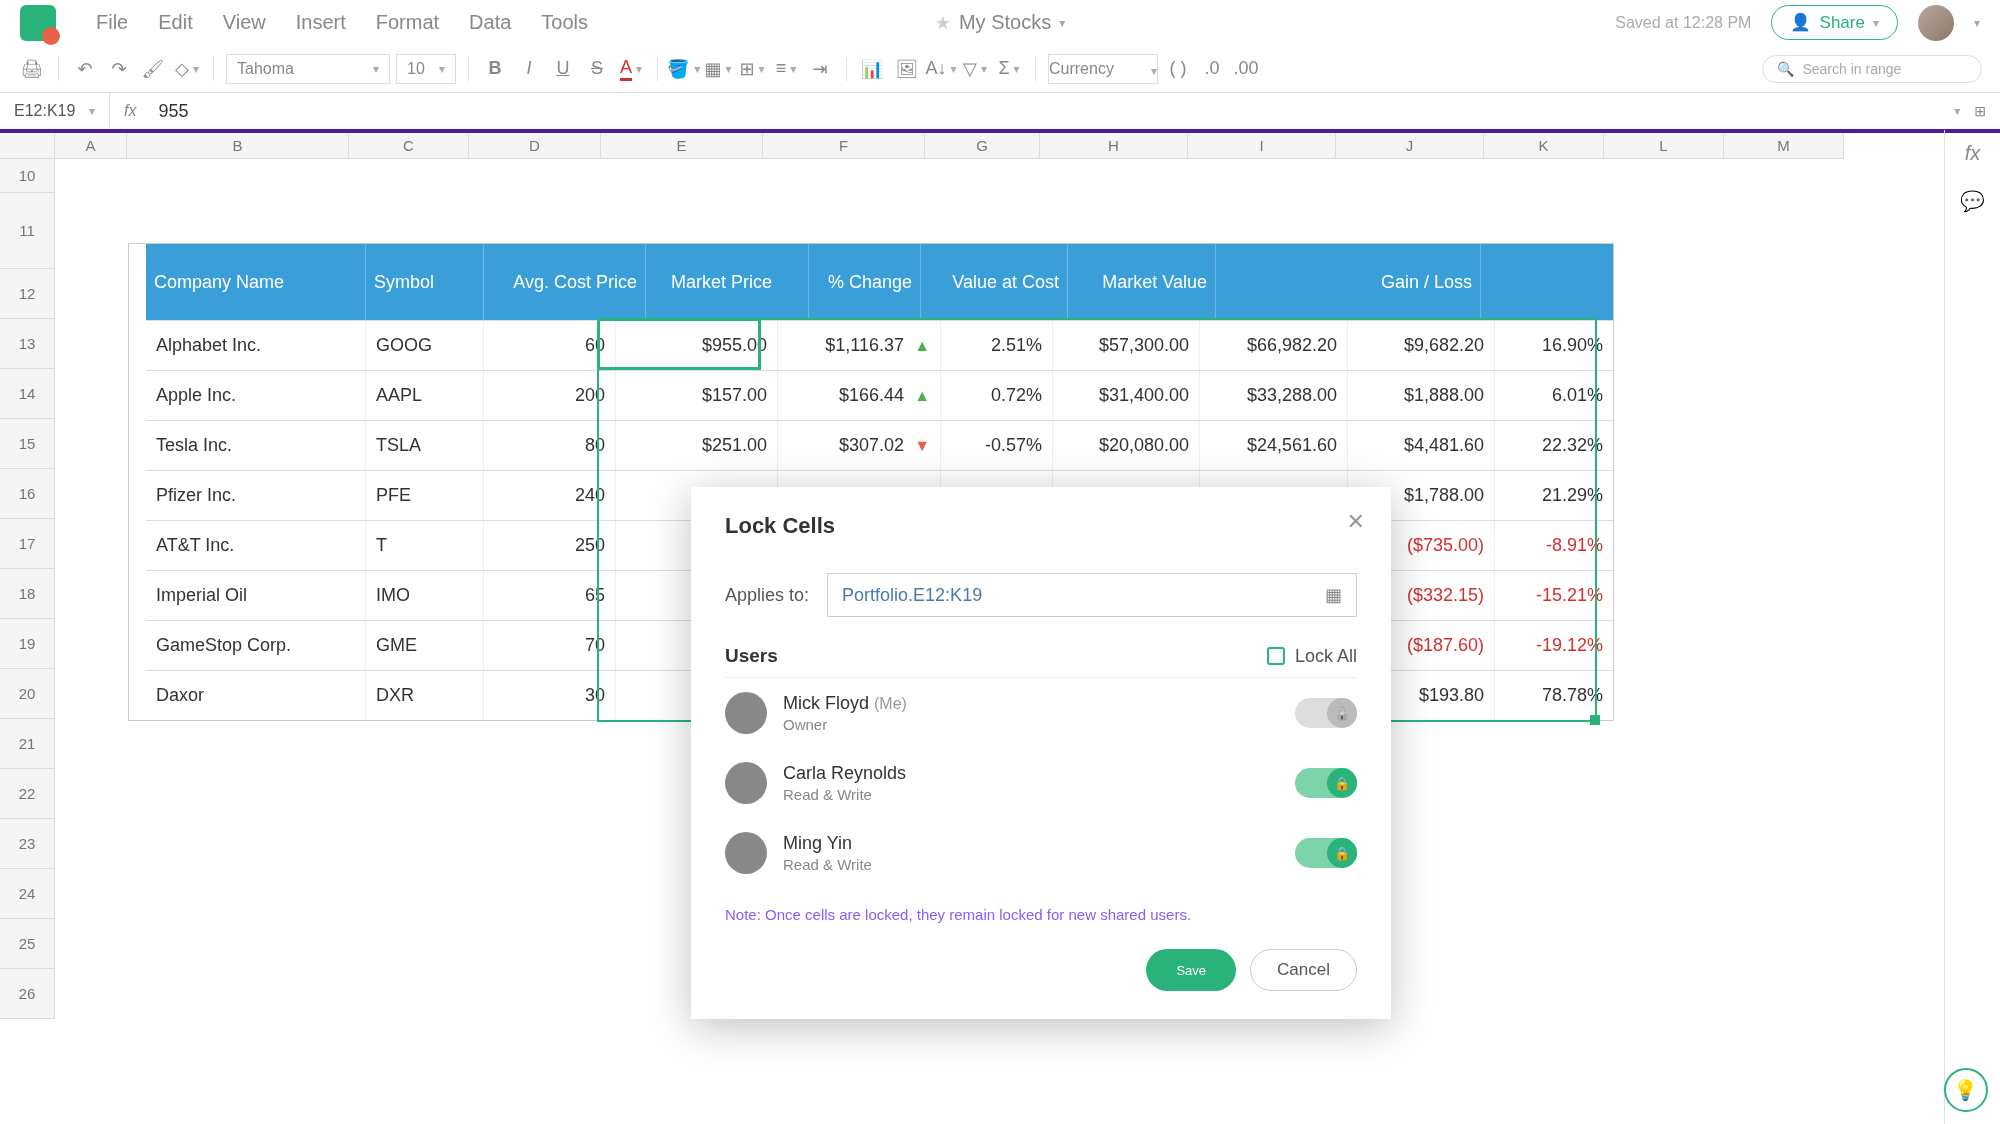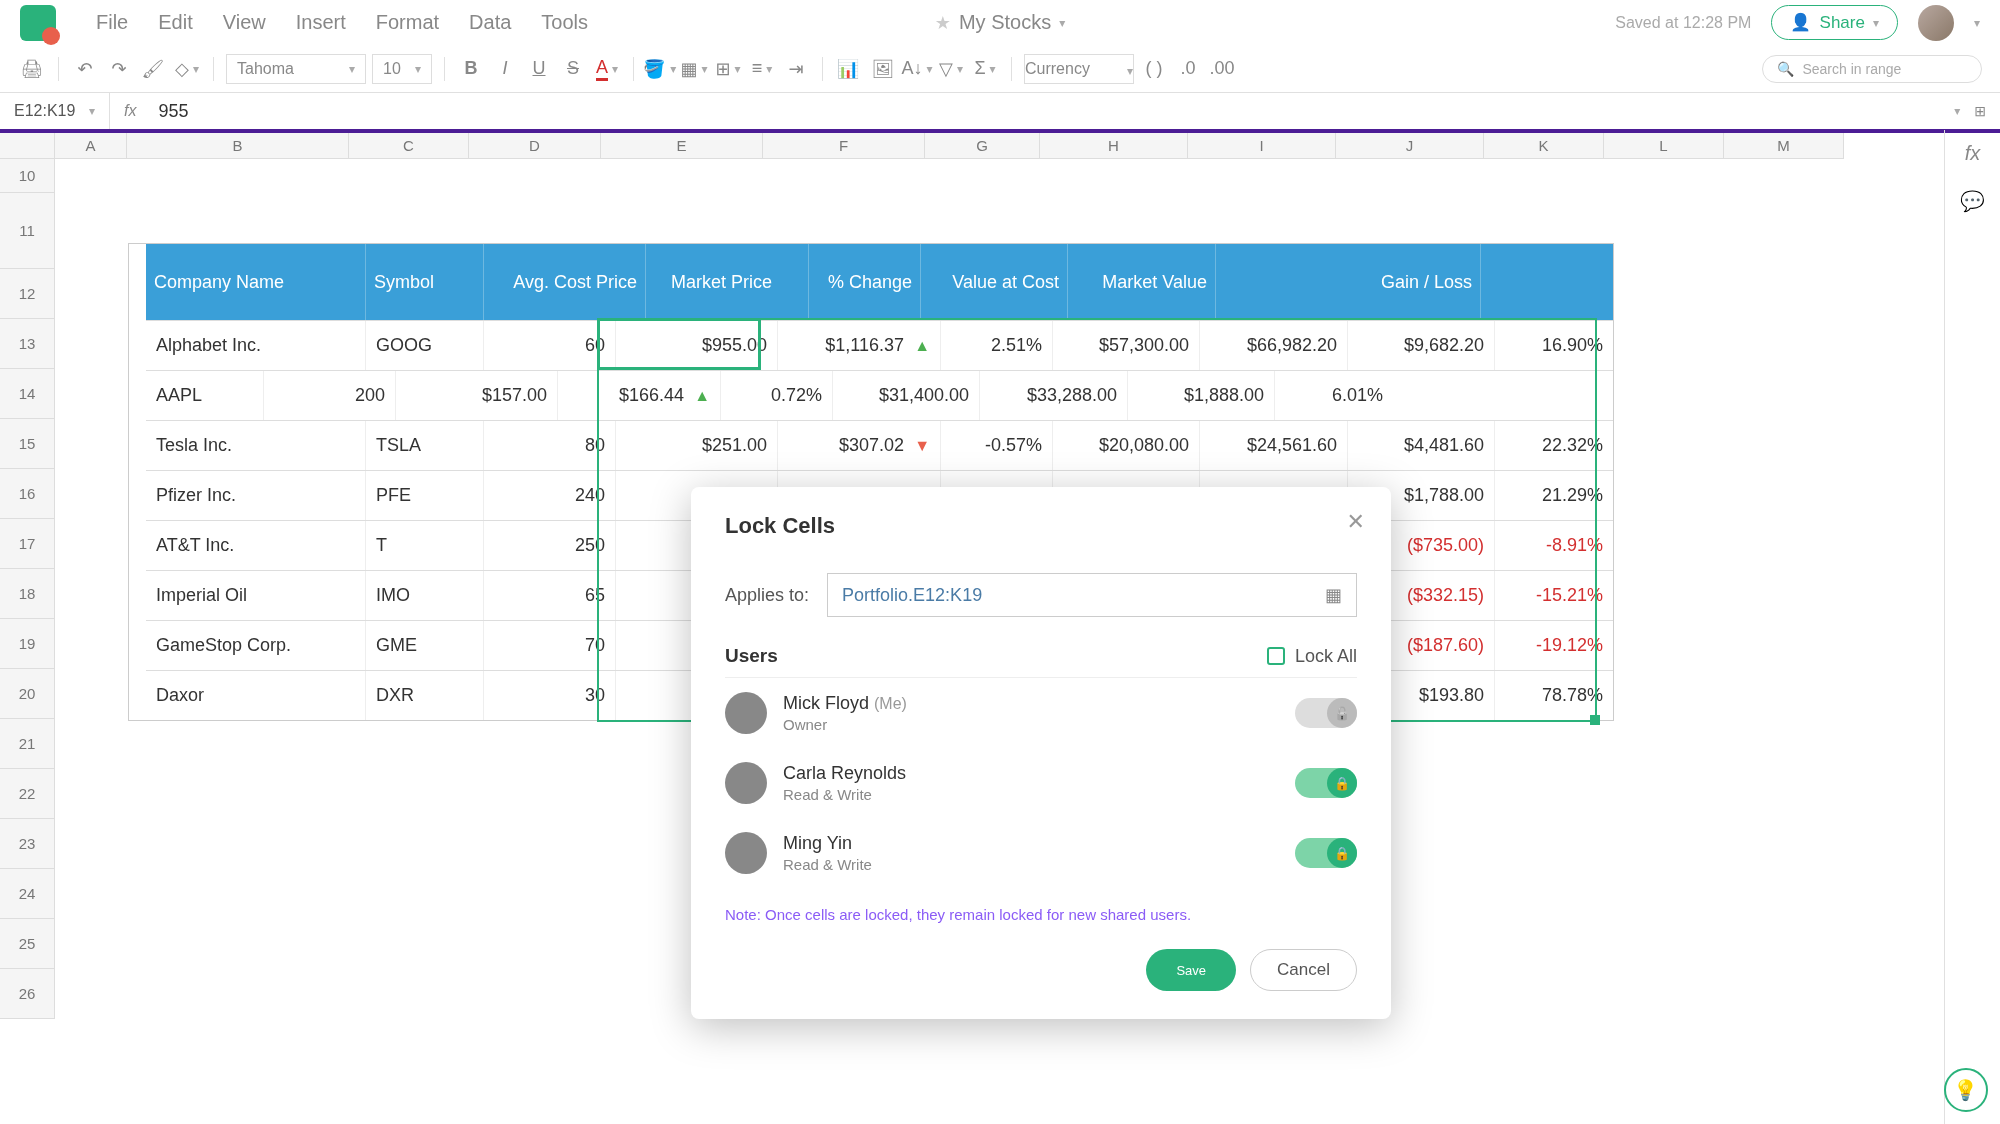--- a/index.html
+++ b/index.html
@@ -17,21 +17,21 @@
 .titlebar-right { margin-left: auto; display: flex; align-items: center; gap: 20px; }
 .saved-text { color: #aaa; font-size: 16px; }
 .share-btn { border: 1.5px solid #2ab27b; color: #2ab27b; padding: 6px 18px; border-radius: 20px; display: flex; align-items: center; gap: 8px; font-size: 17px; }
 .avatar-img { width: 36px; height: 36px; border-radius: 50%; background: linear-gradient(135deg, #b8a8a0, #8a7868); }
 
 
 .toolbar { height: 48px; border-bottom: 1px solid #e0e0e0; display: flex; align-items: center; padding: 0 18px; gap: 6px; }
 .tool-icon { width: 28px; height: 28px; display: flex; align-items: center; justify-content: center; color: #888; cursor: pointer; font-size: 18px; }
 .tool-sep { width: 1px; height: 24px; background: #e0e0e0; margin: 0 6px; }
 .tool-dropdown { display: flex; align-items: center; gap: 4px; }
-.font-select { border: 1px solid #ddd; padding: 5px 10px; width: 140px; color: #888; font-size: 16px; display: flex; justify-content: space-between; align-items: center; }
+.font-select { border: 1px solid #ddd; padding: 5px 10px; width: 164px; color: #888; font-size: 16px; display: flex; justify-content: space-between; align-items: center; }
 .size-select { border: 1px solid #ddd; padding: 5px 10px; width: 60px; color: #888; font-size: 16px; display: flex; justify-content: space-between; align-items: center; }
 .format-select { border: 1px solid #ddd; padding: 5px 0; width: 110px; color: #888; font-size: 16px; display: flex; justify-content: space-between; align-items: flex-end; }
 .search-range { margin-left: auto; border: 1px solid #ddd; border-radius: 20px; padding: 5px 14px; width: 220px; color: #aaa; display: flex; align-items: center; gap: 8px; }
 
 
 .formula-bar { height: 40px; border-bottom: 4px solid #4c1d95; display: flex; align-items: center; }
 .cell-ref { width: 110px; padding: 0 14px; display: flex; align-items: center; justify-content: space-between; color: #555; font-size: 16px; border-right: 1px solid #e0e0e0; height: 100%; }
 .fx-label { font-style: italic; color: #888; padding: 0 14px; font-size: 16px; }
 .formula-val { font-size: 18px; color: #333; padding-left: 8px; }
 .formula-right { margin-left: auto; display: flex; align-items: center; gap: 14px; padding-right: 14px; }
@@ -61,21 +61,21 @@
 .arrow-up { position: absolute; right: 10px; color: #4caf50; font-size: 16px; }
 .arrow-down { position: absolute; right: 10px; color: #e8604c; font-size: 16px; }
 .neg { color: #d32f2f; }
 
 
 .sel-outer { position: absolute; left: 597px; top: 318px; width: 1000px; height: 404px; border: 2px solid #2ab27b; pointer-events: none; }
 .sel-active { position: absolute; left: 597px; top: 318px; width: 164px; height: 52px; border: 3px solid #2ab27b; pointer-events: none; }
 .sel-handle { position: absolute; right: -5px; bottom: -5px; width: 10px; height: 10px; background: #2ab27b; }
 
 
-.dialog { position: absolute; left: 691px; top: 487px; width: 700px; background: #fff; border-radius: 8px; box-shadow: 0 8px 40px rgba(0,0,0,0.25); padding: 26px 34px 28px; }
+.dialog { position: absolute; left: 691px; top: 487px; width: 700px; background: #fff; border-radius: 0; box-shadow: 0 8px 40px rgba(0,0,0,0.25); padding: 26px 34px 28px; }
 .dialog-title { font-size: 22px; font-weight: 600; color: #333; }
 .dialog-close { position: absolute; top: 22px; right: 26px; font-size: 22px; color: #999; cursor: pointer; }
 .applies-row { display: flex; align-items: center; margin-top: 34px; gap: 18px; }
 .applies-label { font-size: 18px; color: #555; }
 .applies-input { flex: 1; border: 1px solid #ccc; padding: 10px 14px; font-size: 18px; color: #4a7ba6; display: flex; align-items: center; justify-content: space-between; }
 .users-row { display: flex; justify-content: space-between; align-items: center; margin-top: 28px; border-bottom: 1px solid #eee; padding-bottom: 10px; }
 .users-label { font-size: 19px; font-weight: 600; }
 .lockall { display: flex; align-items: center; gap: 10px; font-size: 18px; color: #555; }
 .lockall-check { width: 18px; height: 18px; border: 2px solid #2ab27b; border-radius: 3px; }
 .user-item { display: flex; align-items: center; padding: 14px 0; gap: 16px; }
@@ -270,20 +270,21 @@
         <div class="c-shares">60</div>
         <div class="c-cost">$955.00</div>
         <div class="c-market">$1,116.37<span class="arrow-up">▲</span></div>
         <div class="c-change">2.51%</div>
         <div class="c-valcost">$57,300.00</div>
         <div class="c-mktval">$66,982.20</div>
         <div class="c-gain ">$9,682.20</div>
         <div class="c-pct ">16.90%</div>
       </div>
       <div class="p-row">
+        <div class="c-company">Apple Inc.</div>
         <div class="c-symbol">AAPL</div>
         <div class="c-shares">200</div>
         <div class="c-cost">$157.00</div>
         <div class="c-market">$166.44<span class="arrow-up">▲</span></div>
         <div class="c-change">0.72%</div>
         <div class="c-valcost">$31,400.00</div>
         <div class="c-mktval">$33,288.00</div>
         <div class="c-gain ">$1,888.00</div>
         <div class="c-pct ">6.01%</div>
       </div>

